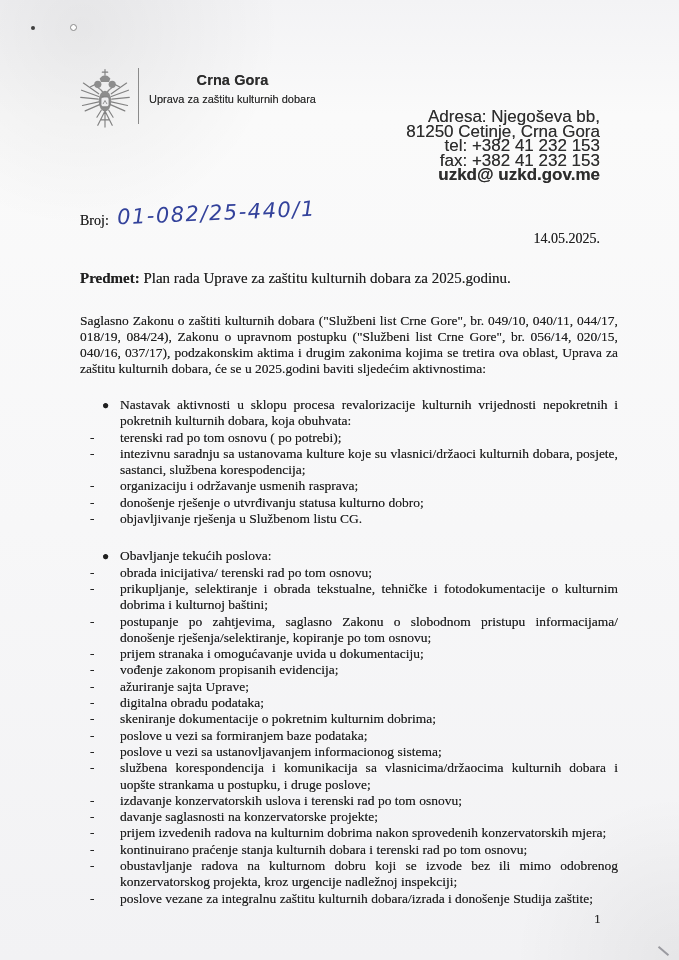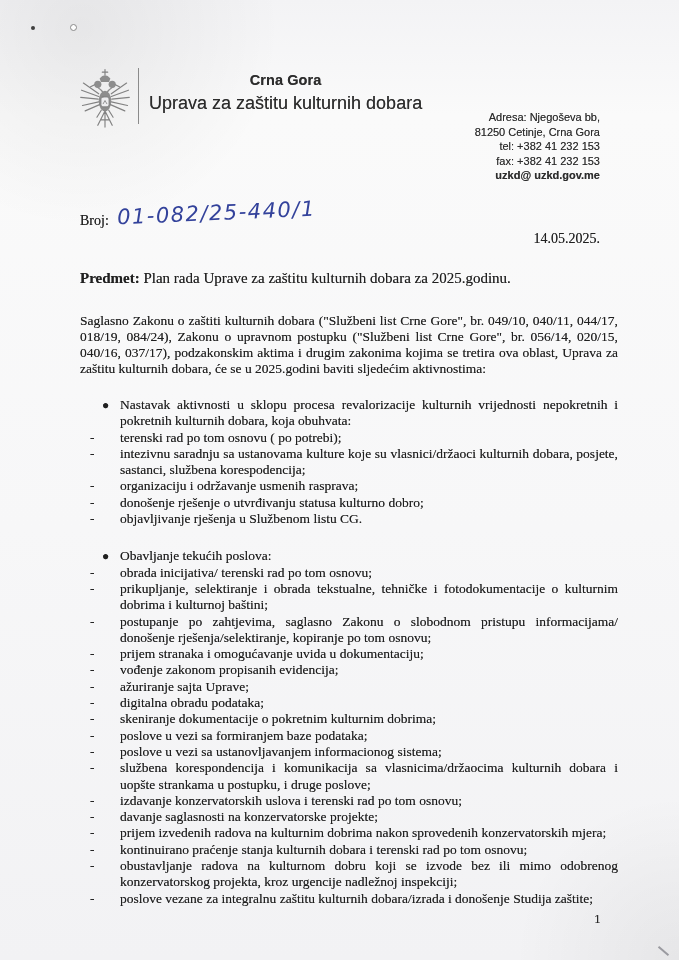--- a/index.html
+++ b/index.html
@@ -20,26 +20,26 @@
   .dot{position:absolute;border-radius:50%;}
   .dot.a{left:31px;top:26px;width:4px;height:4px;background:#3f3f3f;}
   .dot.b{left:70px;top:24px;width:5px;height:5px;background:#fdfdfd;border:1px solid #8a8a8a;}
   .corner-mark{position:absolute;right:9px;bottom:8px;width:13px;height:2px;background:#9a9aa0;transform:rotate(40deg);}
   
   .header{position:absolute;left:78px;top:66px;display:flex;align-items:flex-start;}
   .logo{width:54px;height:70px;opacity:.82;filter:blur(.2px);}
   .hdr-divider{width:0;border-left:1.6px solid #8b8b8b;height:56px;margin:2px 10px 0 6px;}
   .hdr-text{font-family:"Liberation Sans","DejaVu Sans",sans-serif;color:#2c2c2c;padding-top:6px;text-align:center;}
   .hdr-country{font-size:14.5px;font-weight:700;letter-spacing:.1px;}
-  .hdr-org{font-size:18px;margin-top:5px;}
+  .hdr-org{font-size:11px;margin-top:5px;}
   
   .contact{
     position:absolute;right:79px;top:110px;text-align:right;
     font-family:"Liberation Sans","DejaVu Sans",sans-serif;
-    font-size:11px;line-height:14.6px;color:#2d2d2d;
+    font-size:17px;line-height:14.6px;color:#2d2d2d;
   }
   .contact .email{font-weight:700;}
   
   .meta{position:absolute;left:80px;right:79px;top:205px;height:40px;font-size:14px;}
   .broj-label{position:absolute;left:0;top:8px;}
   .broj-hand{
     position:absolute;left:37px;top:-4px;
     font-family:"DejaVu Sans",sans-serif;font-style:italic;
     font-size:21px;color:#33429b;letter-spacing:1.5px;
     transform:rotate(-2.5deg);white-space:nowrap;

